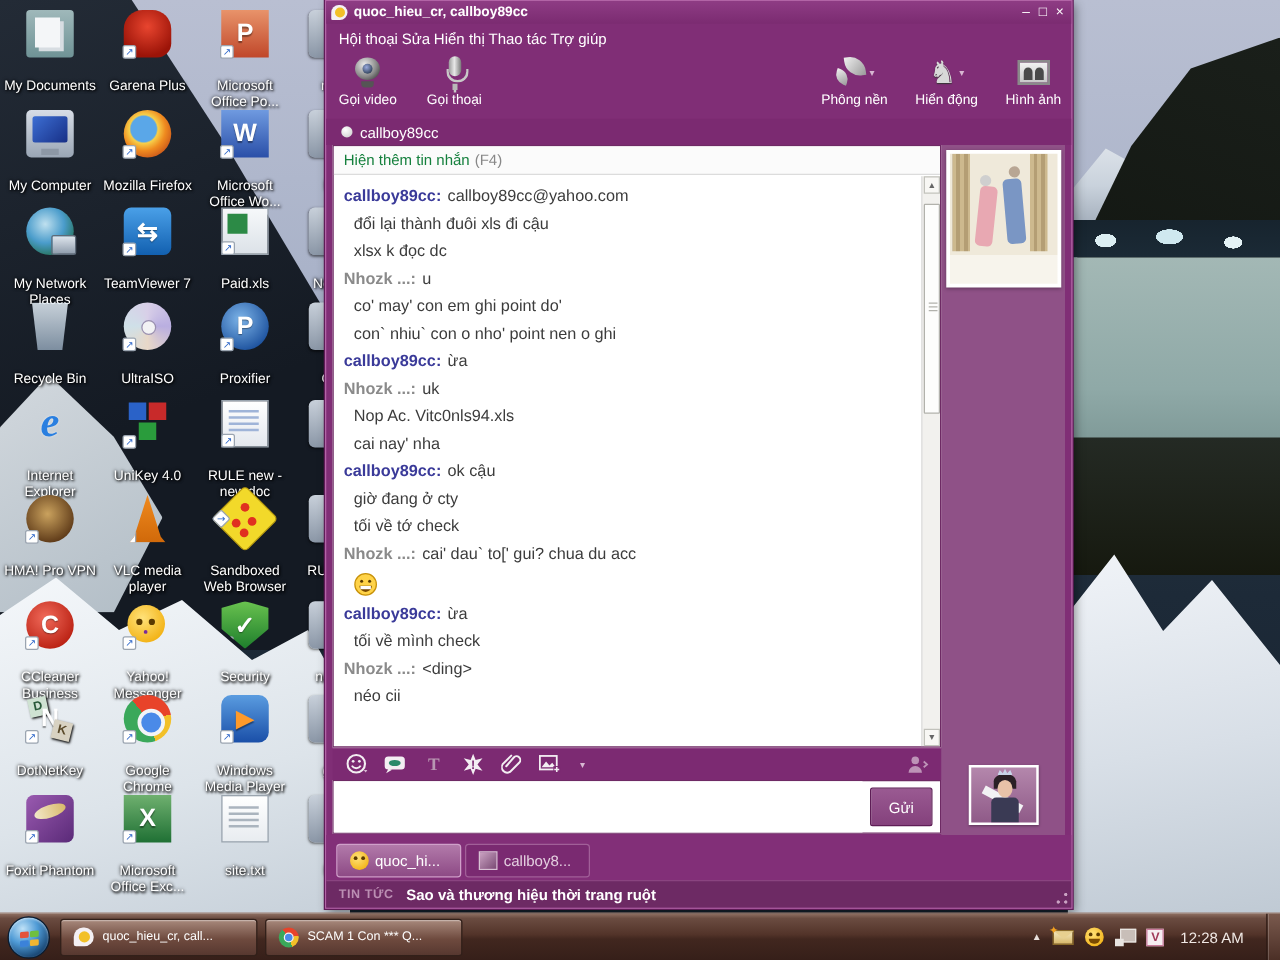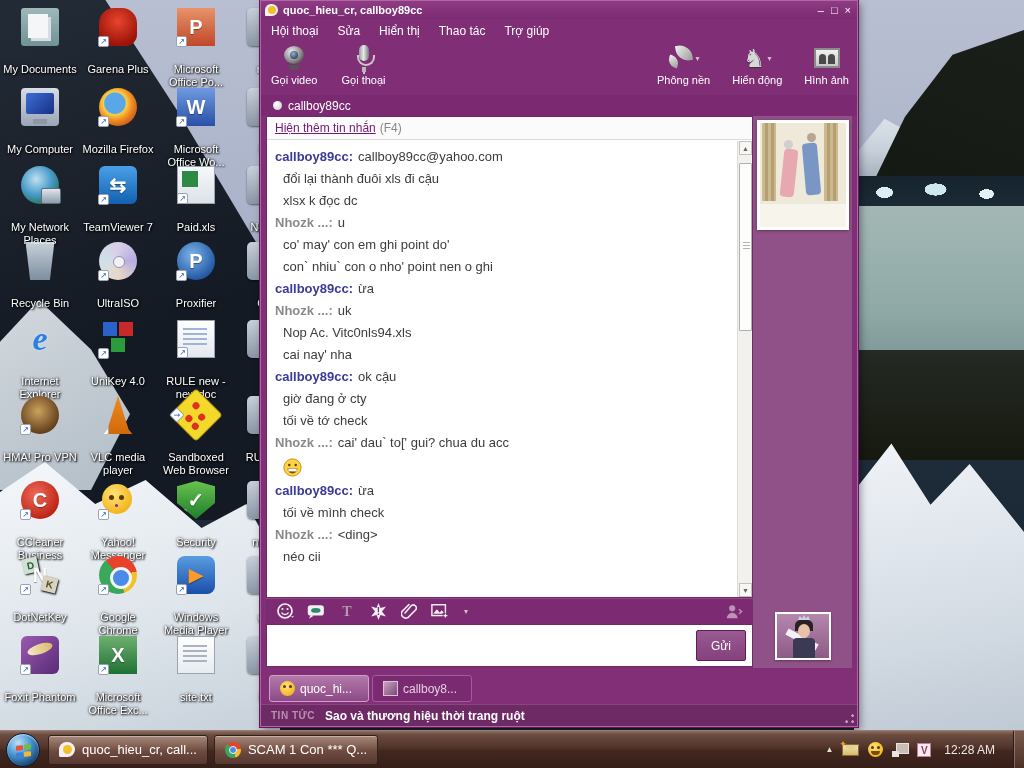--- a/index.html
+++ b/index.html
@@ -92,21 +92,21 @@
     background:#802e76; border:1px solid #b264a6; box-shadow:0 0 0 1px #5f1b57, 2px 3px 8px rgba(0,0,0,.45);
     display:flex; flex-direction:column; color:#fff; }
   .titlebar { height:18px; display:flex; align-items:center; padding:0 4px; gap:5px;
     background:linear-gradient(180deg,#8e3c84,#7b2b71); font-size:11px; font-weight:bold; }
   .tb-icon { width:13px; height:12px; position:relative; }
   .tb-icon .bub { position:absolute; inset:0; background:#f4f0f4; border-radius:6px 6px 6px 1px; }
   .tb-icon .fac { position:absolute; left:3px; top:2px; width:8px; height:8px; border-radius:50%; background:#f2c028; }
   .tb-title { flex:1; }
   .tb-btns { display:flex; gap:7px; font-size:11px; font-weight:normal; padding-right:2px; }
   .tb-btns span { cursor:pointer; }
-  .menubar { height:23px; display:flex; align-items:center; gap:19px; padding:0 10px; font-size:12px; }
+  .menubar { height:23px; display:flex; align-items:center; gap:3px; padding:0 10px; font-size:12px; }
   .menubar span { cursor:pointer; }
   .toolbar { height:53px; display:flex; align-items:flex-start; padding:2px 8px 0 10px; }
   .tbtn { display:flex; flex-direction:column; align-items:center; gap:2px; font-size:11px; margin-right:24px; cursor:pointer; }
   .tbtn.right { margin-right:0; margin-left:22px; }
   .tb-spacer { flex:1; }
   .caret { font-size:8px; color:#d8b8d2; margin-left:2px; }
   .ic-box { height:28px; display:flex; align-items:center; justify-content:center; }
   .ic-cam { width:24px; height:24px; position:relative; }
   .ic-cam::before { content:""; position:absolute; left:2px; top:0; width:20px; height:18px; border-radius:50%;
     background:radial-gradient(circle at 38% 32%,#ececec,#8a8a8a 55%,#3a3a3a 90%); }
@@ -125,21 +125,21 @@
   .ic-knight { font-size:25px; line-height:26px; color:#d8d8d8; text-shadow:0 1px 1px #333; }
   .ic-photos { width:26px; height:20px; background:linear-gradient(180deg,#f2f2f2,#c8c8c8); border:2px solid #8a8a8a; position:relative; }
   .ic-photos::after { content:""; position:absolute; left:3px; top:4px; width:7px; height:10px; border-radius:4px 4px 0 0; background:#4a4a4a; box-shadow:9px 0 0 #4a4a4a; }
   .statusrow { height:21px; display:flex; align-items:center; gap:6px; padding:0 12px; font-size:12px; background:#7b2a71; }
   .status-dot { width:9px; height:9px; border-radius:50%; background:radial-gradient(circle at 38% 32%,#ffffff,#c8c8c8); }
 
   .winmain { flex:1; display:flex; padding:0 5px; }
   .leftcol { width:487px; display:flex; flex-direction:column; }
   .chatpanel { height:482px; background:#fff; border:1px solid #6e2a64; position:relative; overflow:hidden; }
   .chead { height:23px; background:#fbfbfb; border-bottom:1px solid #dcdcdc; display:flex; align-items:center; gap:4px; padding:0 8px; font-size:12px; }
-  .chead a { color:#701a75; text-decoration:underline; cursor:pointer; }
+  .chead a { color:#15803d; cursor:pointer; }
   .chead .f4 { color:#888; }
   .messages { height:447px; overflow:hidden; padding:6px 20px 0 8px; font-size:13px; color:#3c3c3c; }
   .mline { line-height:22px; white-space:nowrap; }
   .mname { font-weight:bold; margin-right:5px; }
   .n-blue { color:#3a3a99; }
   .n-grey { color:#8a8a8a; }
   .mcont { padding-left:8px; }
   .emoline { height:26px; display:flex; align-items:center; padding-left:8px; }
   .vsb { position:absolute; top:24px; right:0; bottom:0; width:15px; background:#f2f1ee; border-left:1px solid #dcdcdc; }
   .vsb .arr { position:absolute; left:1px; width:13px; height:14px; background:#f8f7f4; border:1px solid #c2c2bc; text-align:center; font-size:7px; line-height:13px; color:#666; }
@@ -194,21 +194,21 @@
     background:linear-gradient(180deg,#8d6e61 0%,#6b4c41 10%,#523329 45%,#41271f 55%,#361f19 100%);
     border-top:1px solid #9a7d70; display:flex; align-items:center; }
   .orb { width:34px; height:34px; margin:0 8px 0 6px; border-radius:50%; position:relative; cursor:pointer;
     background:radial-gradient(circle at 35% 28%,#bfe1f7,#4f9bd6 38%,#16426e 78%,#0c2a4a); border:1px solid #0a1c30; box-shadow:inset 0 1px 2px rgba(255,255,255,.6); }
   .orb .flag { position:absolute; left:9px; top:11px; width:15px; height:12px; transform:skewY(-6deg); }
   .orb .q { position:absolute; width:7px; height:5px; border-radius:1px; }
   .q1{ left:0; top:0; background:#e5533c; } .q2{ right:0; top:0; background:#6fbf3f; }
   .q3{ left:0; bottom:0; background:#3b82d9; } .q4{ right:0; bottom:0; background:#f2b631; }
   .taskbtn { height:30px; min-width:158px; margin-right:6px; display:flex; align-items:center; gap:7px; padding:0 10px;
     background:linear-gradient(180deg,#a8897c,#6e4a3e 55%,#573830); border:1px solid #32201a; border-radius:3px;
-    box-shadow:inset 0 1px 0 rgba(255,255,255,.35); color:#fff; font-size:13px; cursor:pointer; }
+    box-shadow:inset 0 1px 0 rgba(255,255,255,.35); color:#fff; font-size:10px; cursor:pointer; }
   .tkic-ym { width:16px; height:15px; position:relative; }
   .tkic-ym::before { content:""; position:absolute; inset:0; background:#f4f0f4; border-radius:8px 8px 8px 2px; }
   .tkic-ym::after { content:""; position:absolute; left:4px; top:3px; width:9px; height:9px; border-radius:50%; background:#f2c028; }
   .tkic-chrome { width:16px; height:16px; border-radius:50%; background:conic-gradient(from -40deg,#e8432a 0 120deg,#f2c028 120deg 200deg,#3aa85a 200deg 360deg); position:relative; }
   .tkic-chrome::after { content:""; position:absolute; left:4px; top:4px; width:6px; height:6px; border-radius:50%; background:#4a8ae8; border:1px solid #f2f4f6; }
   .traysp { flex:1; }
   .tray { display:flex; align-items:center; gap:9px; padding-right:8px; }
   .tray-arrow { color:#e8e0dc; font-size:8px; cursor:pointer; }
   .tray-mail { width:17px; height:12px; background:linear-gradient(180deg,#f4e8c0,#d8b86a); border:1px solid #8a6a2a; position:relative; cursor:pointer; }
   .tray-mail::before { content:""; position:absolute; left:0; top:0; border-left:8px solid transparent; border-right:8px solid transparent; border-top:6px solid #e8d090; }

